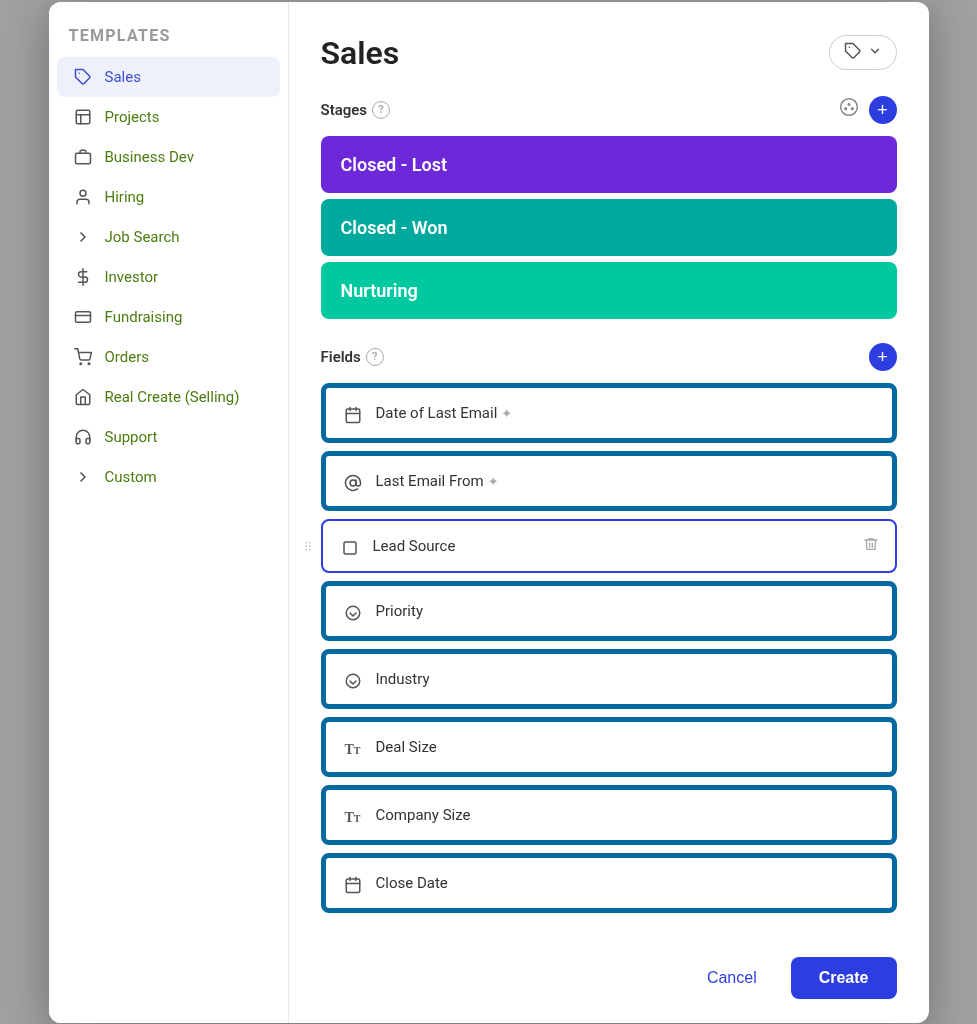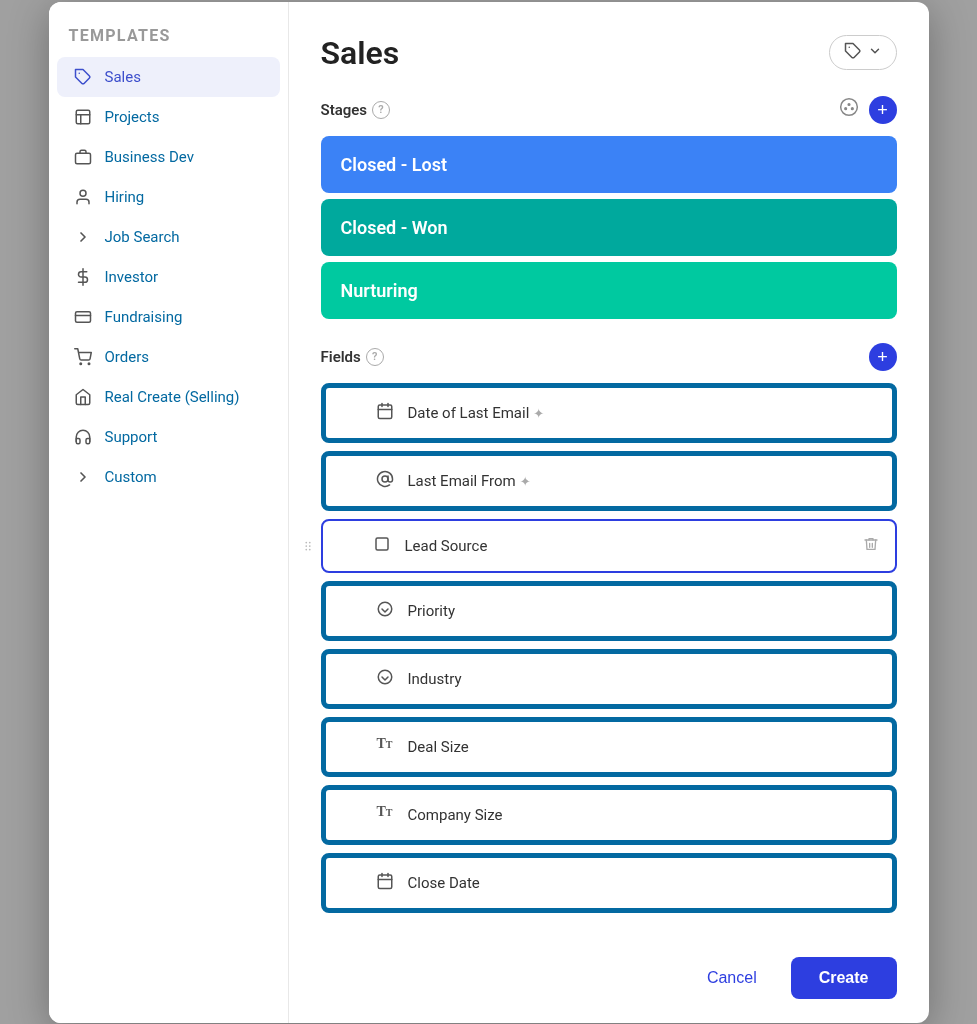--- a/index.html
+++ b/index.html
@@ -47,21 +47,21 @@
       text-transform: uppercase;
     }
     .sidebar-item {
       display: flex;
       align-items: center;
       gap: 12px;
       padding: 10px 16px;
       cursor: pointer;
       border-radius: 8px;
       margin: 0 8px;
-      color: #0369a1;
+      color: #4d7c0f;
       font-size: 15px;
     }
     .sidebar-item.active {
       background: #eef0fb;
       color: #3d4fcc;
     }
     .sidebar-icon {
       width: 20px;
       height: 20px;
       display: flex;
@@ -159,21 +159,21 @@
       margin-bottom: 24px;
     }
     .stage-item {
       border-radius: 8px;
       padding: 18px 20px;
       font-size: 18px;
       font-weight: 600;
       color: #fff;
       cursor: pointer;
     }
-    .stage-closed-lost { background: #3b82f6; }
+    .stage-closed-lost { background: #6d28d9; }
     .stage-closed-won { background: #00a99d; }
     .stage-nurturing { background: #00c9a0; }
     
     .fields-list {
       display: flex;
       flex-direction: column;
       gap: 0;
       margin-bottom: 16px;
     }
     .field-item {
@@ -191,26 +191,25 @@
       position: relative;
     }
     .field-item.active-drag {
       border: 2px solid #2d3ee0;
       border-radius: 8px;
     }
     .field-icon {
       width: 22px;
       height: 22px;
       display: flex;
-      align-items: flex-start;
+      align-items: flex-end;
       justify-content: center;
       flex-shrink: 0;
       color: #555;
       font-size: 16px;
-      margin-left: 32px;
     }
     .field-name {
       flex: 1;
       font-size: 15px;
       color: #333;
     }
     .field-sparkle {
       color: #aaa;
       font-size: 13px;
       margin-left: 4px;

